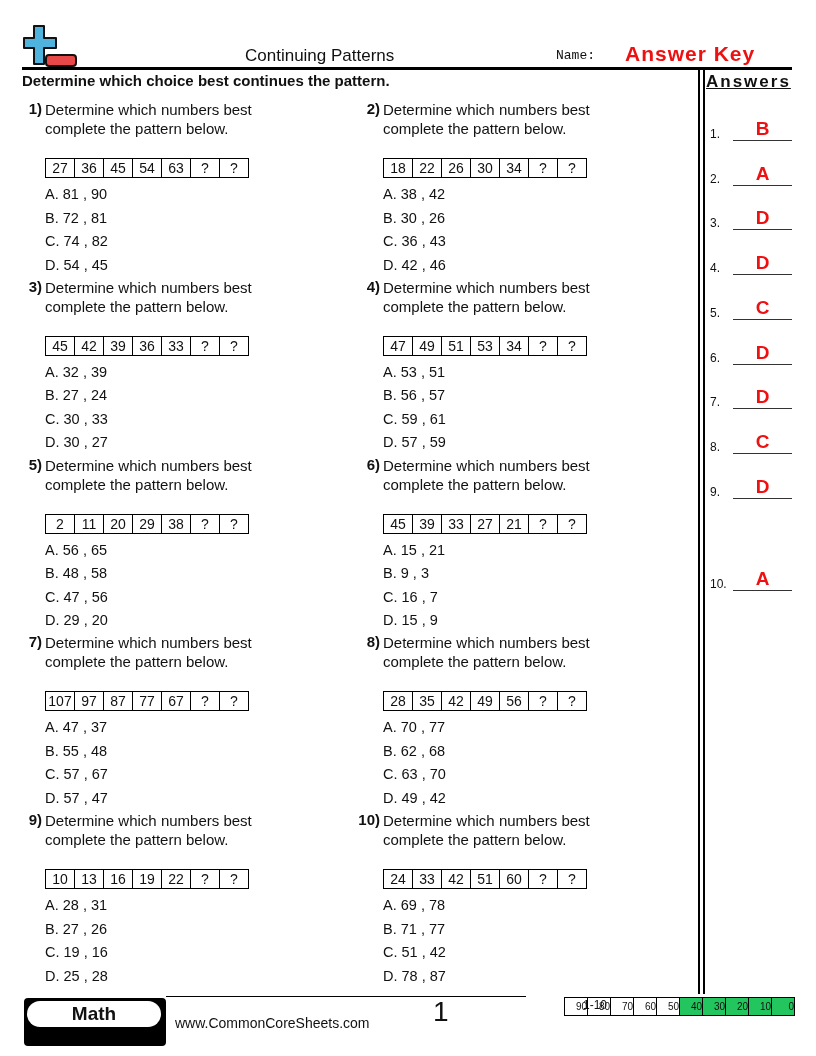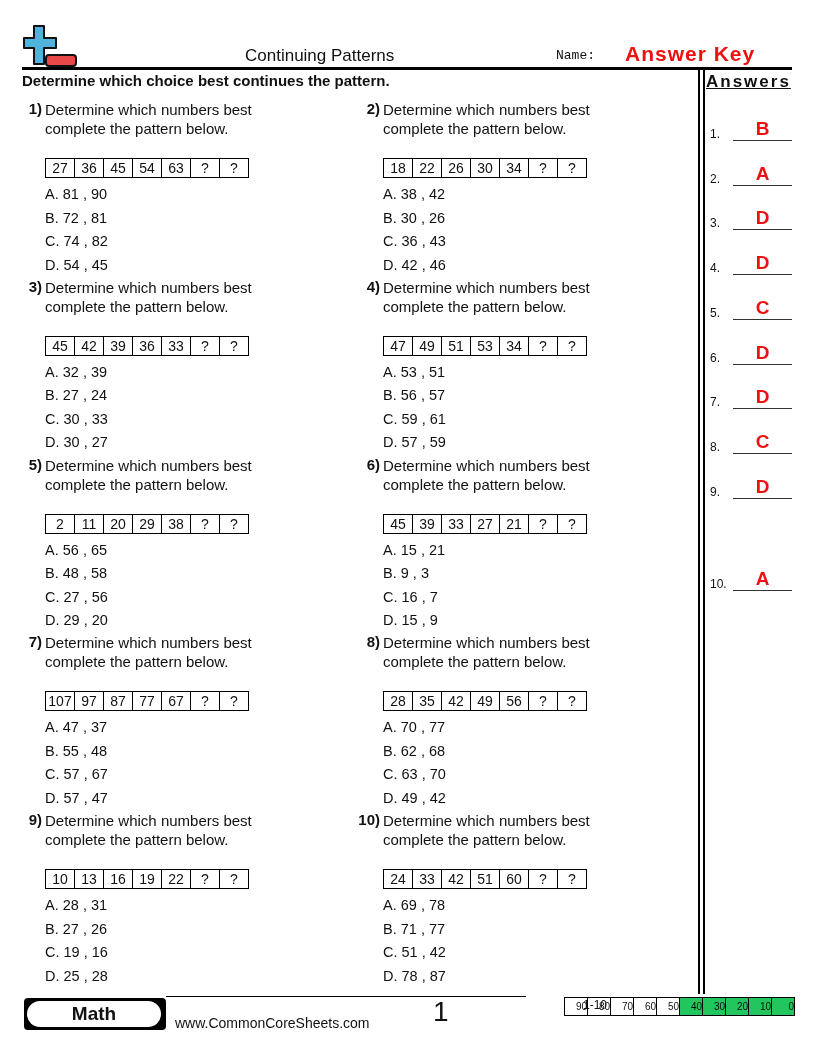--- a/index.html
+++ b/index.html
@@ -18,21 +18,21 @@
   .ans-line { position:absolute; left:23px; bottom:0; width:59px; height:1px; background:#333; }
   .ans-letter { position:absolute; left:23px; width:59px; bottom:1px; text-align:center; color:#ee1111; font-weight:bold; font-size:19px; }
   .q { position:absolute; width:300px; font-size:15px; }
   .q-num { position:absolute; left:0; top:0; font-weight:bold; width:28px; text-align:right; }
   .q-text { position:absolute; left:31px; top:0; width:230px; line-height:19px; }
   .pattern { position:absolute; left:31px; top:58px; display:flex; border:1px solid #000; height:18px; }
   .pattern span { width:28px; border-right:1px solid #000; text-align:center; font-size:14px; line-height:18px; }
   .pattern span:last-child { border-right:none; }
   .choices { position:absolute; left:31px; top:86px; }
   .choice { height:23.5px; font-size:14.5px; }
-  .footer-pill { position:absolute; left:24px; top:998px; width:142px; height:32px; background:#000; border-radius:4px; }
+  .footer-pill { position:absolute; left:24px; top:998px; width:142px; height:48px; background:#000; border-radius:4px; }
   .footer-pill-inner { position:absolute; left:3px; top:3px; width:134px; height:26px; background:#fff; border-radius:16px; text-align:center; font-weight:bold; font-size:19px; line-height:26px; }
   .footer-url { position:absolute; left:175px; top:1015px; font-size:14px; }
   .footer-page { position:absolute; left:433px; top:996px; font-size:28px; }
   .footer-rule { position:absolute; left:166px; top:996px; width:360px; height:1px; background:#000; }
   .score-label { position:absolute; left:535px; top:998px; font-size:12px;margin-left:48px; }
   .score-table { position:absolute; left:564px; top:997px; display:flex; border:1px solid #000; height:17px; }
   .score-table span { width:22px; border-right:1px solid #000; font-size:10px; text-align:right; line-height:17px; }
   .score-table span:last-child { border-right:none; }
   .score-table span.hl { background:#22c55e; }
 </style>
@@ -190,21 +190,21 @@
         <span>11</span>
         <span>20</span>
         <span>29</span>
         <span>38</span>
         <span>?</span>
         <span>?</span>
       </div>
       <div class="choices">
         <div class="choice">A. 56 , 65</div>
         <div class="choice">B. 48 , 58</div>
-        <div class="choice">C. 27 , 56</div>
+        <div class="choice">C. 47 , 56</div>
         <div class="choice">D. 29 , 20</div>
       </div>
     </div>
     <div class="q" style="left: 352px; top: 455.6px;">
       <span class="q-num">6)</span>
       <span class="q-text">Determine which numbers best complete the pattern below.</span>
       <div class="pattern">
         <span>45</span>
         <span>39</span>
         <span>33</span>

